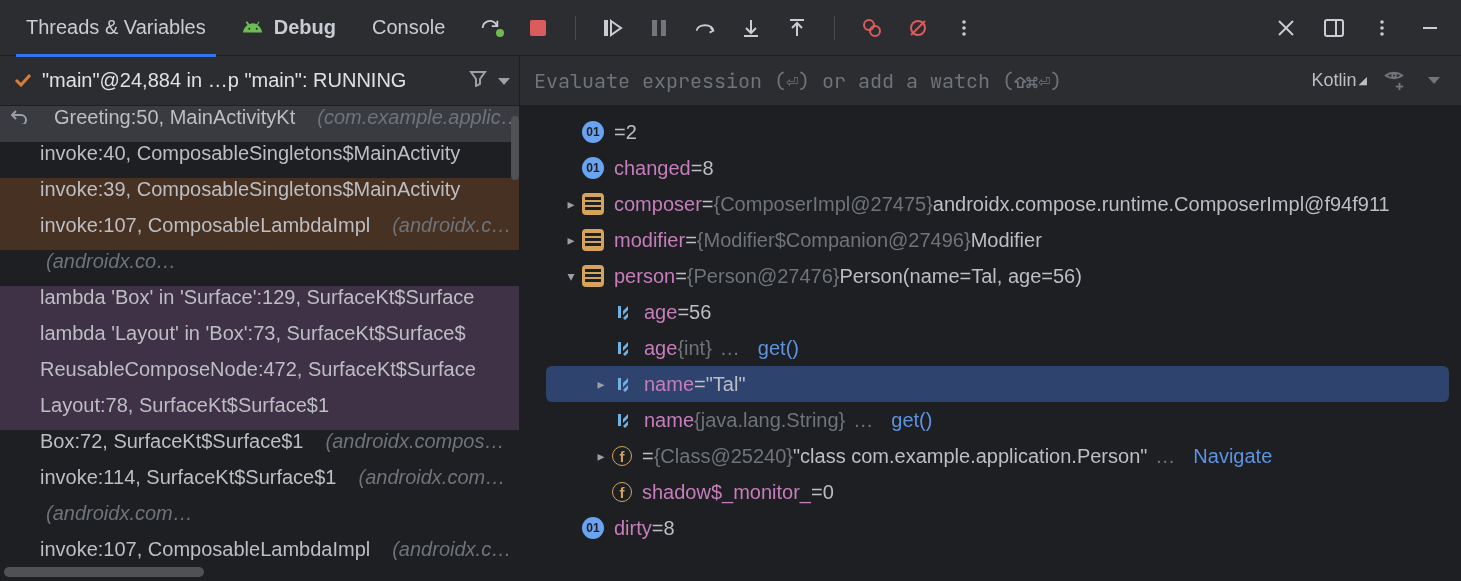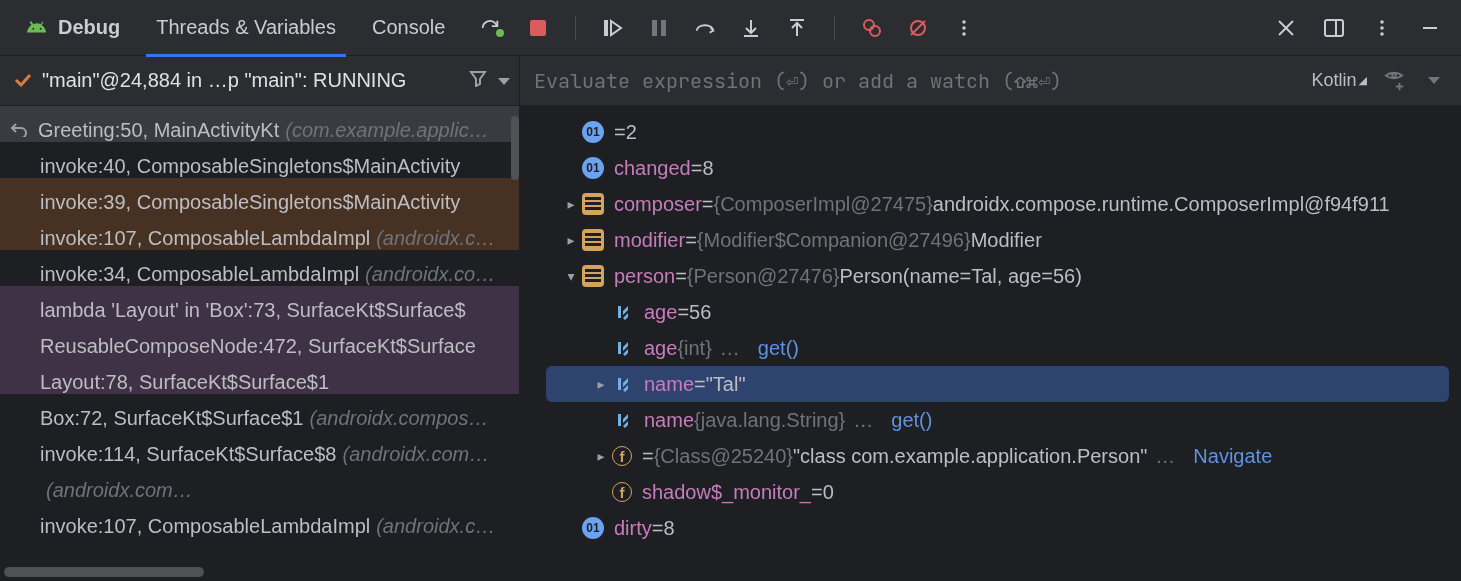--- a/index.html
+++ b/index.html
@@ -115,26 +115,27 @@
   .frames-pane .scroll-thumb {
     position: absolute; top: 10px; right: 0; width: 8px; height: 64px;
     background: #4f5154; border-radius: 4px;
   }
   .frames-pane .hscroll {
     position: absolute; left: 4px; bottom: 4px; width: 200px; height: 10px;
     background: #4f5154; border-radius: 5px;
   }
   .frame-row {
     height: 36px;
-    display: flex; align-items: flex-end;
+    display: flex; align-items: flex-start;
     padding: 0 10px 0 40px;
     white-space: nowrap; overflow: hidden;
     color: #bcbec4;
     font-size: 20px;
     cursor: pointer;
+    gap: 16px;
   }
   .frame-row.first { padding-left: 10px; }
   .frame-row .undo { color: #9aa0a6; margin-right: 10px; }
   .frame-row .loc { color: #6f737a; font-style: italic; margin-left: 6px; }
   .frame-row.selected { background: #393b40; }
   .frame-row.brown { background: rgba(106,64,35,0.55); }
   .frame-row.purple { background: rgba(79,58,86,0.70); }
 
   .vars-pane {
     flex: 1;
@@ -178,32 +179,32 @@
   .vlink { color: #5f93e0; margin-left: 16px; cursor: pointer; }
   .dots { color: #6f737a; margin: 0 2px 0 8px; }
 
 </style>
 </head>
 <body>
 
 <div class="root">
 
   <div class="tabbar">
+    <div class="tab active">
+      <span>Threads &amp; Variables</span>
+    </div>
     <div class="tab debug">
       <span class="android-icon">
         <svg width="22" height="16" viewBox="0 0 24 14">
             <path fill="currentColor" d="M6 2l2 3a10 10 0 018 0l2-3a1 1 0 011 1l-2 3a12 12 0 015 8H1a12 12 0 015-8L4 3a1 1 0 011-1z"></path>
             <circle cx="8" cy="10" r="1" fill="#1e1f22"></circle>
             <circle cx="16" cy="10" r="1" fill="#1e1f22"></circle>
           </svg>
       </span>
       <span>Debug</span>
-    </div>
-    <div class="tab active">
-      <span>Threads &amp; Variables</span>
     </div>
     <div class="tab">
       <span>Console</span>
     </div>
 
     <div class="toolbar-icons">
       <span class="ico">
         <svg width="22" height="22" viewBox="0 0 24 24" fill="none" stroke="currentColor" stroke-width="2">
             <path d="M20 4v6h-6"></path>
             <path d="M4 12a8 8 0 0114-5l2 3"></path>
@@ -357,38 +358,40 @@
             <span>invoke:40, ComposableSingletons$MainActivity</span>
           </div>
           <div class="frame-row brown">
             <span>invoke:39, ComposableSingletons$MainActivity</span>
           </div>
           <div class="frame-row brown">
             <span>invoke:107, ComposableLambdaImpl</span>
             <span class="loc">(androidx.c…</span>
           </div>
           <div class="frame-row">
-            <span>invoke:34, ComposableLambdaImpl</span>
             <span class="loc">(androidx.co…</span>
+          </div>
+          <div class="frame-row purple">
+            <span>lambda 'Box' in 'Surface':129, SurfaceKt$Surface</span>
           </div>
           <div class="frame-row purple">
             <span>lambda 'Layout' in 'Box':73, SurfaceKt$Surface$</span>
           </div>
           <div class="frame-row purple">
             <span>ReusableComposeNode:472, SurfaceKt$Surface</span>
           </div>
           <div class="frame-row purple">
             <span>Layout:78, SurfaceKt$Surface$1</span>
           </div>
           <div class="frame-row">
             <span>Box:72, SurfaceKt$Surface$1</span>
             <span class="loc">(androidx.compos…</span>
           </div>
           <div class="frame-row">
-            <span>invoke:114, SurfaceKt$Surface$8</span>
+            <span>invoke:114, SurfaceKt$Surface$1</span>
             <span class="loc">(androidx.com…</span>
           </div>
           <div class="frame-row">
             <span class="loc">(androidx.com…</span>
           </div>
           <div class="frame-row">
             <span>invoke:107, ComposableLambdaImpl</span>
             <span class="loc">(androidx.c…</span>
           </div>
         </div>

